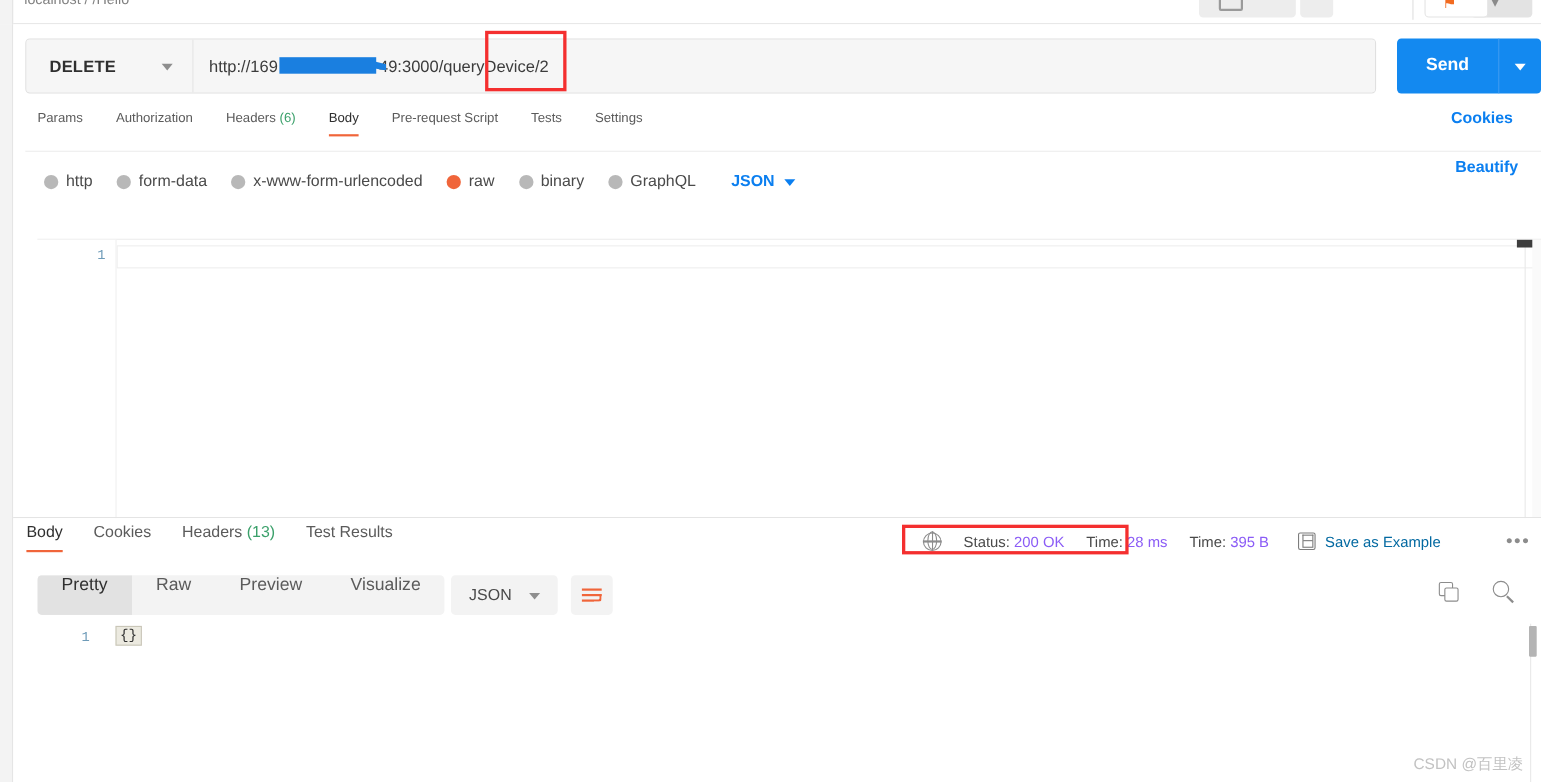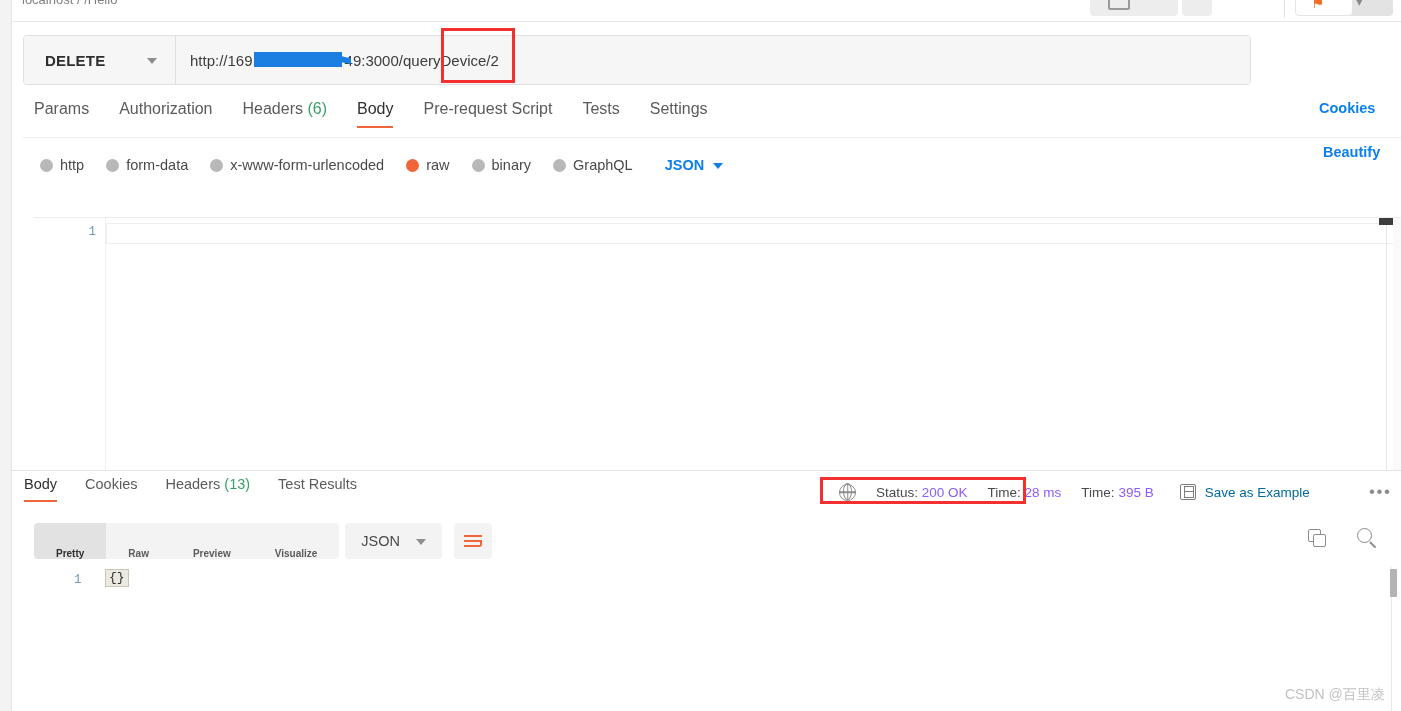--- a/index.html
+++ b/index.html
@@ -126,21 +126,21 @@
     border-right: 5px solid transparent; border-top: 6px solid #ffffff;
     margin-top: 2px;
   }
 
   
   .req-tabs {
     position: absolute; left: 22px; top: 78px; width: 720px; height: 38px;
     display: flex; align-items: flex-start; gap: 0;
   }
   .rtab {
-    font-size: 16px; color: #5b5b5b; padding: 0 18px 10px 0;
+    font-size: 12px; color: #5b5b5b; padding: 0 18px 10px 0;
     margin-right: 12px; cursor: pointer; position: relative; white-space: nowrap;
   }
   .rtab:first-child { padding-left: 0; }
   .rtab.active { color: #2f2f2f; }
   .rtab.active::after {
     content: ""; position: absolute; left: 0; right: 18px; bottom: 0;
     height: 2.5px; background: #f0653a;
   }
   .rtab .count { color: #3aa06a; }
   .cookies-link {
@@ -279,24 +279,23 @@
   
   .fmt-bar {
     position: absolute; left: 22px; top: 52px; height: 36px; display: flex;
     align-items: center;
   }
   .seg {
     display: flex; background: #f3f3f3; border-radius: 4px; overflow: hidden;
     height: 36px; align-items: stretch;
   }
   .seg-item {
-    display: flex; align-items: flex-end; justify-content: center;
-    padding: 0 22px; font-size: 10px; color: #5b5b5b; cursor: pointer;
+    display: flex; align-items: flex-start; justify-content: center;
+    padding: 0 22px; font-size: 16px; color: #5b5b5b; cursor: pointer;
     white-space: nowrap;
-    font-weight: bold;
   }
   .seg-item.active { background: #e2e2e2; color: #2f2f2f; }
   .fmt-json {
     display: flex; align-items: center; justify-content: center;
     height: 36px; padding: 0 16px; margin-left: 6px;
     background: #f3f3f3; border-radius: 4px; cursor: pointer;
     font-size: 14.5px; color: #4a4a4a;
   }
   .fmt-json .chev { margin-left: 16px; border-top-color: #8e8e8e; }
   .wrap-btn {
@@ -409,20 +408,26 @@
         <span class="chev"></span>
       </div>
       <div class="url-input">
         <span>http://169</span>
           <span style="display:inline-block;width:92px"></span>
           <span>49:3000/queryDevice/2</span>
         <span class="url-redaction"></span>
       </div>
     </div>
 
+    <div class="send-btn">
+      <div class="send-main">Send</div>
+      <div class="send-caret">
+        <span class="chev-white"></span>
+      </div>
+    </div>
 
     <div class="req-tabs">
       <div class="rtab">
         <span>Params</span>
       </div>
       <div class="rtab">
         <span>Authorization</span>
       </div>
       <div class="rtab">
         <span>Headers</span>

